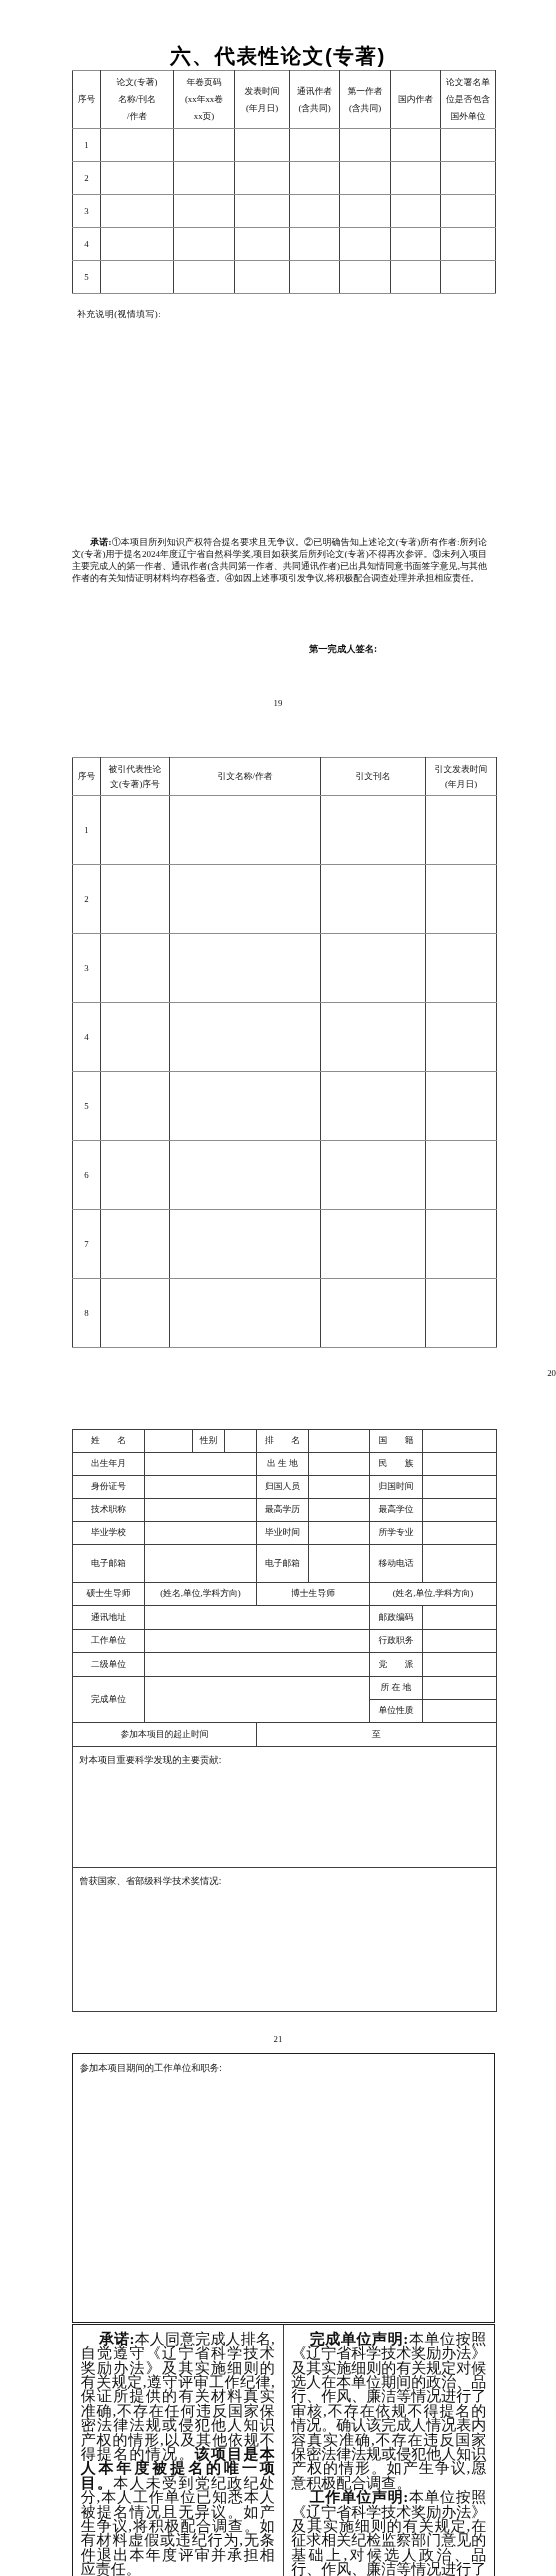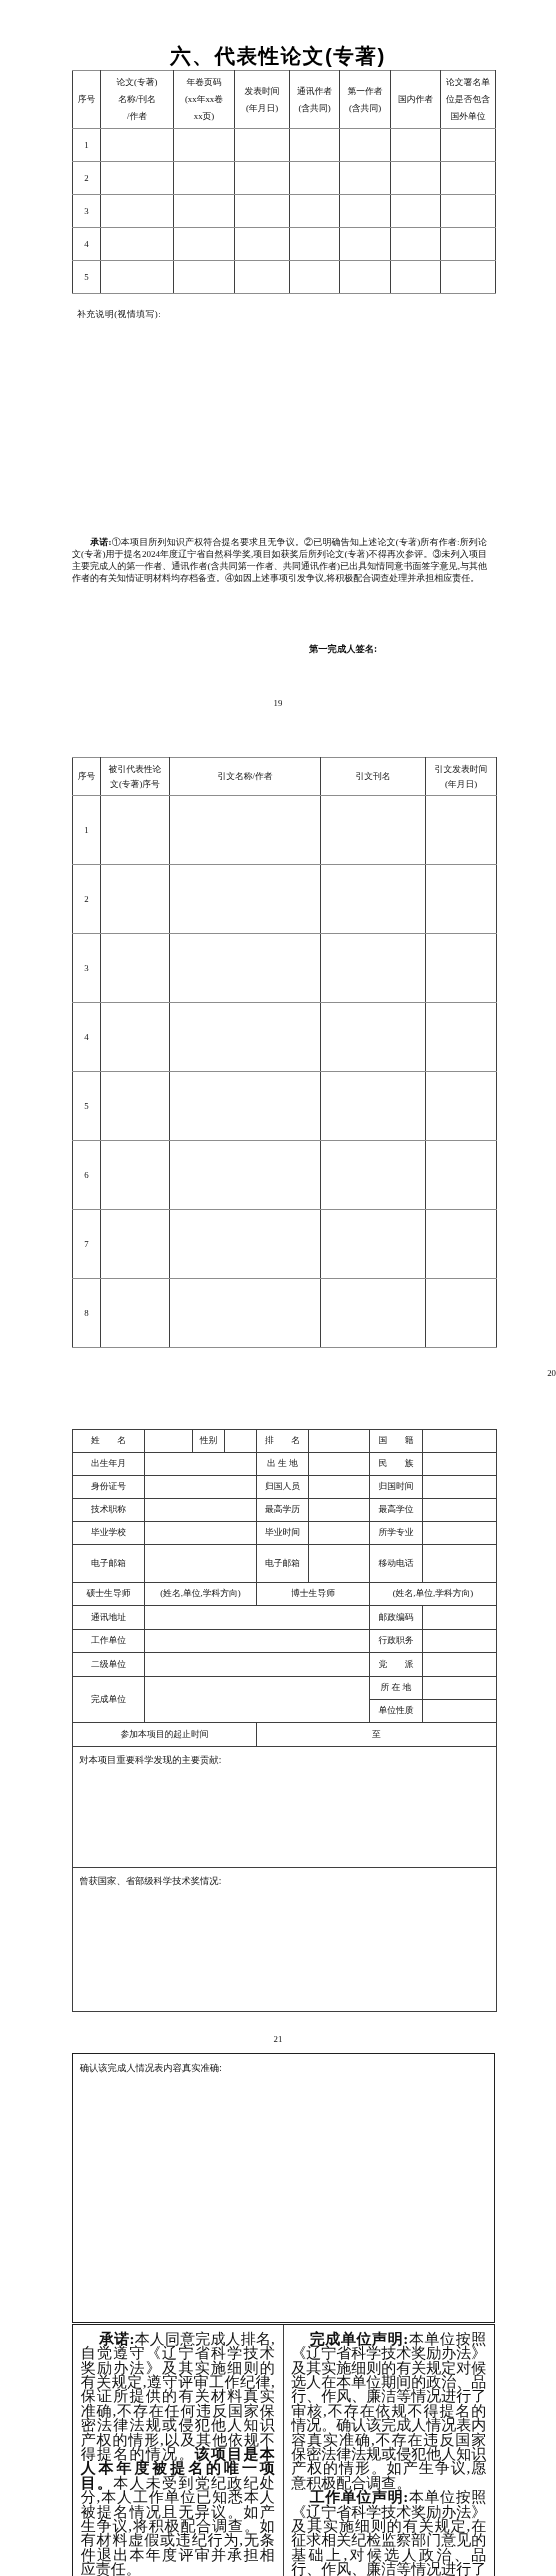--- a/index.html
+++ b/index.html
@@ -315,21 +315,21 @@
     </tr>
     <tr style="height:144px">
       <td colspan="8" class="big-cell">曾获国家、省部级科学技术奖情况:</td>
     </tr>
   </tbody>
     </table>
 
   <div class="pagenum" style="top:2034px;">21</div>
 
   <div class="box" style="top:2053px;height:270px;">
-    <div class="hd">确认该完成人情况表内容真实准确:</div>
+    <div class="hd">参加本项目期间的工作单位和职务:</div>
   </div>
 
   <div class="box twocol" style="top:2324px;height:361px;">
     <div class="tcol left">
       <p><span class="dlabel">承诺:</span><span>本人同意完成人排名,自觉遵守《辽宁省科学技术奖励办法》及其实施细则的有关规定,遵守评审工作纪律,保证所提供的有关材料真实准确,不存在任何违反国家保密法律法规或侵犯他人知识产权的情形,以及其他依规不得提名的情况。</span><span class="dlabel">该项目是本人本年度被提名的唯一项目。</span><span>本人未受到党纪政纪处分,本人工作单位已知悉本人被提名情况且无异议。如产生争议,将积极配合调查。如有材料虚假或违纪行为,无条件退出本年度评审并承担相应责任。</span></p>
 
     </div>
     <div class="tcol">
       <p><span class="dlabel">完成单位声明:</span><span>本单位按照《辽宁省科学技术奖励办法》及其实施细则的有关规定对候选人在本单位期间的政治、品行、作风、廉洁等情况进行了审核,不存在依规不得提名的情况。确认该完成人情况表内容真实准确,不存在违反国家保密法律法规或侵犯他人知识产权的情形。如产生争议,愿意积极配合调查。</span></p>
       <p><span class="dlabel">工作单位声明:</span><span>本单位按照《辽宁省科学技术奖励办法》及其实施细则的有关规定,在征求相关纪检监察部门意见的基础上,对候选人政治、品行、作风、廉洁等情况进行了审核,不存在依规不得提名的情况。确认该完成人情况表内容真实准确,对该完成人被提名无异议。</span></p>

